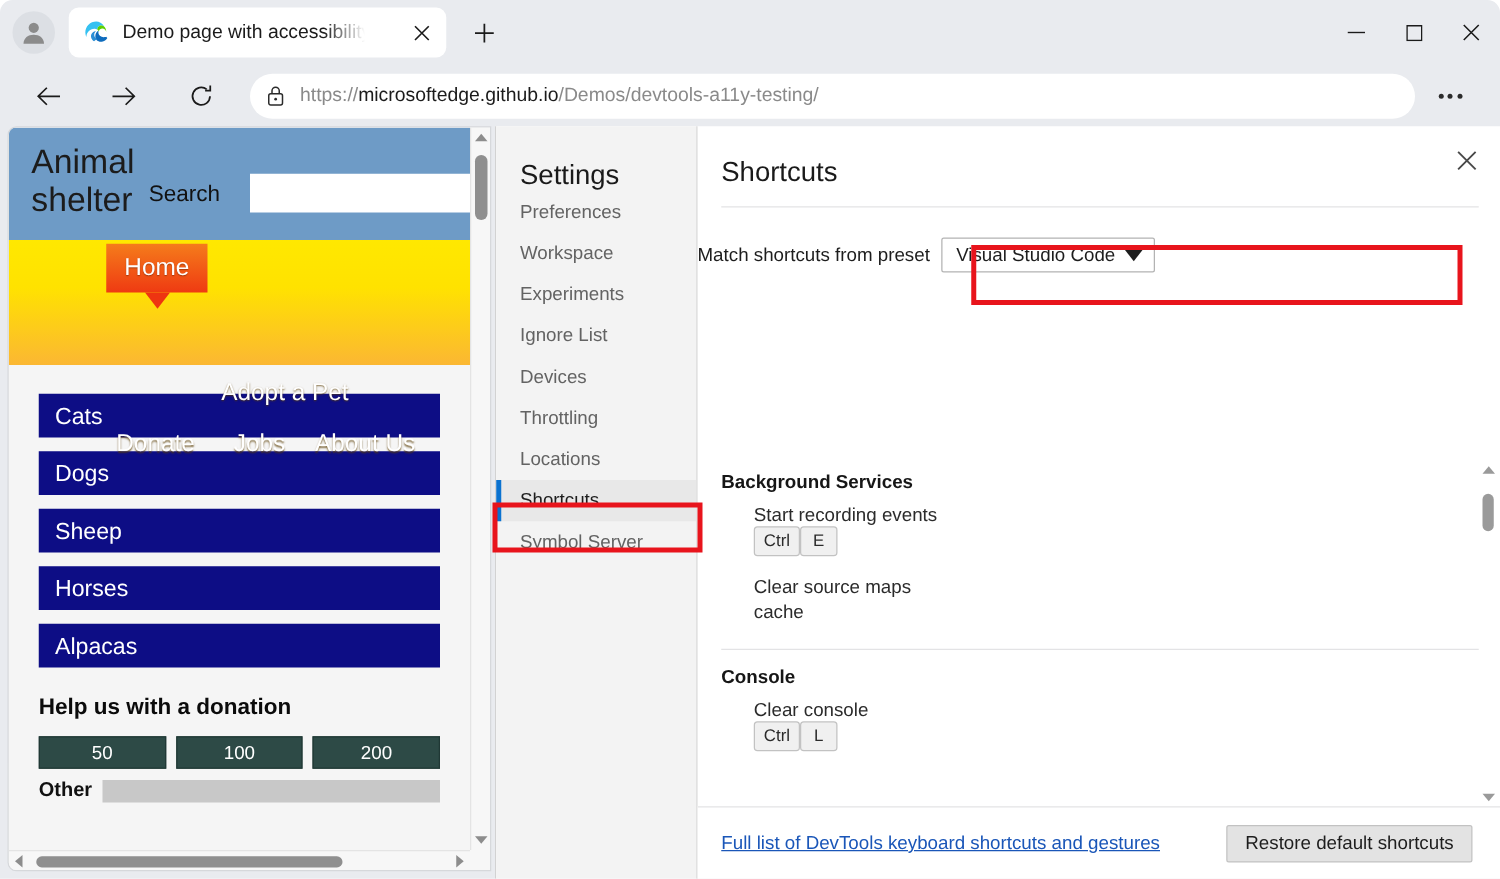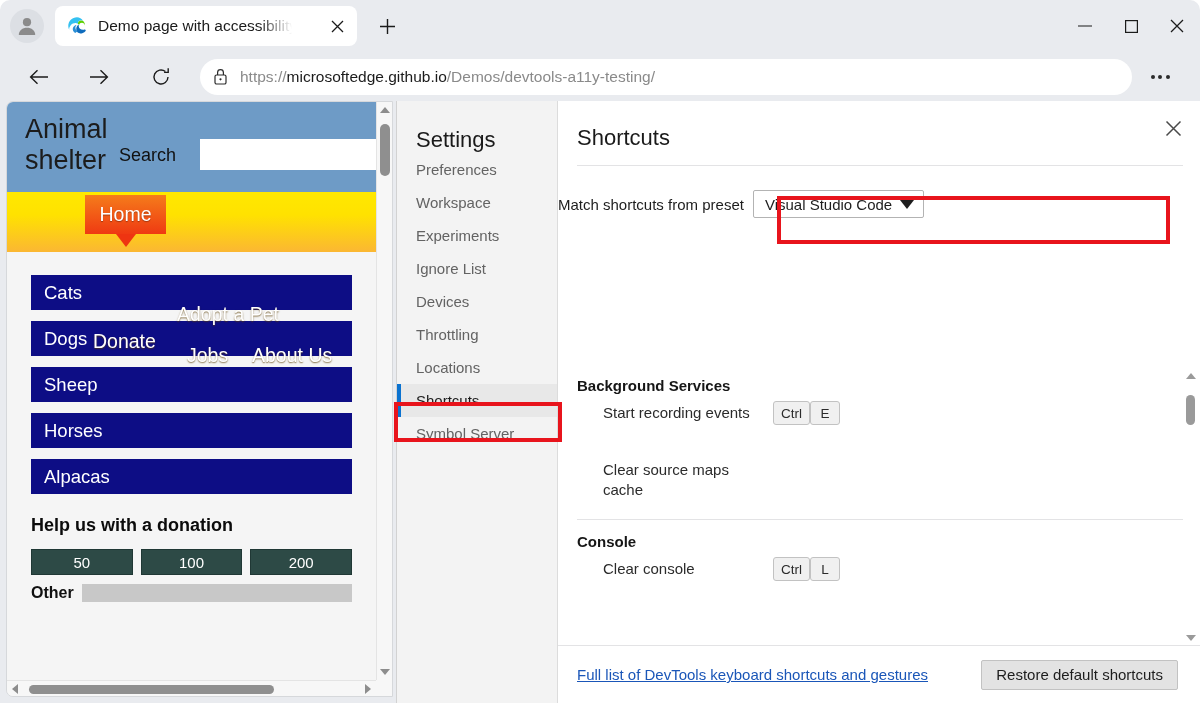--- a/index.html
+++ b/index.html
@@ -135,21 +135,21 @@
     position: absolute; left: 112px; top: 43px;
     font-size: 18px; color: #111; font-weight: 400;
   }
   .search-input {
     position: absolute; left: 193px; top: 37px;
     width: 191px; height: 31px;
     background: #fff; border: none;
   }
 
   .site-nav {
-    height: 60px;
+    height: 100px;
     background: linear-gradient(to bottom, #ffe800 0%, #ffe200 38%, #fbb733 100%);
     position: relative;
   }
   .nav-home {
     position: absolute; left: 78px; top: 3px;
     width: 81px; height: 39px;
     background: linear-gradient(to bottom, #f57c1b 0%, #ef3a12 100%);
     display: flex; align-items: center; justify-content: center;
     font-size: 19.5px; color: #fff;
     text-shadow: 0 1px 1px rgba(0,0,0,.35);
@@ -158,21 +158,21 @@
     content: ""; position: absolute; left: 50%; transform: translateX(-50%);
     bottom: -13px; width: 0; height: 0;
     border-left: 10px solid transparent; border-right: 10px solid transparent;
     border-top: 13px solid #ee3411;
   }
   .nav-link {
     position: absolute; font-size: 19.5px; color: #fff;
     text-shadow: 0 1px 1.5px rgba(90,60,0,.75);
   }
   .nl-adopt  { left: 170px; top: 111px; }
-  .nl-donate { left: 86px;  top: 138px; }
+  .nl-donate { left: 86px;  top: 152px; }
   .nl-jobs   { left: 180px; top: 152px; }
   .nl-about  { left: 245px; top: 152px; }
 
   .animals { padding: 23px 24px 0 24px; }
   .animal-row {
     height: 35px; background: #0d0d85;
     margin-bottom: 11px;
     display: flex; align-items: center;
     padding-left: 13px;
     color: #fff; font-size: 18.5px;
@@ -277,21 +277,21 @@
   .dt-scrollarea {
     position: absolute; top: 263px; left: 0; right: 0; bottom: 58px;
     overflow: hidden;
   }
   .sc-group-title {
     font-size: 15px; font-weight: bold; color: #161616;
     padding-left: 19px; margin-top: 13px;
   }
   .sc-row {
     display: flex; align-items: flex-start;
-    padding: 0 0 0 45px; min-height: 48px; margin-top: 9px;
+    padding: 0 0 0 45px; min-height: 48px; margin-top: 9px; flex-direction: column;
   }
   .sc-name { font-size: 15px; color: #2b2b2b; width: 170px; line-height: 1.33; }
   .sc-keys { display: flex; gap: 0; margin-top: -2px; }
   .keycap {
     min-width: 30px; height: 24px;
     border: 1px solid #c2c2c2; border-radius: 3px;
     background: #f0f0f0; color: #2b2b2b;
     font-size: 13.5px;
     display: flex; align-items: center; justify-content: center;
     padding: 0 7px;

